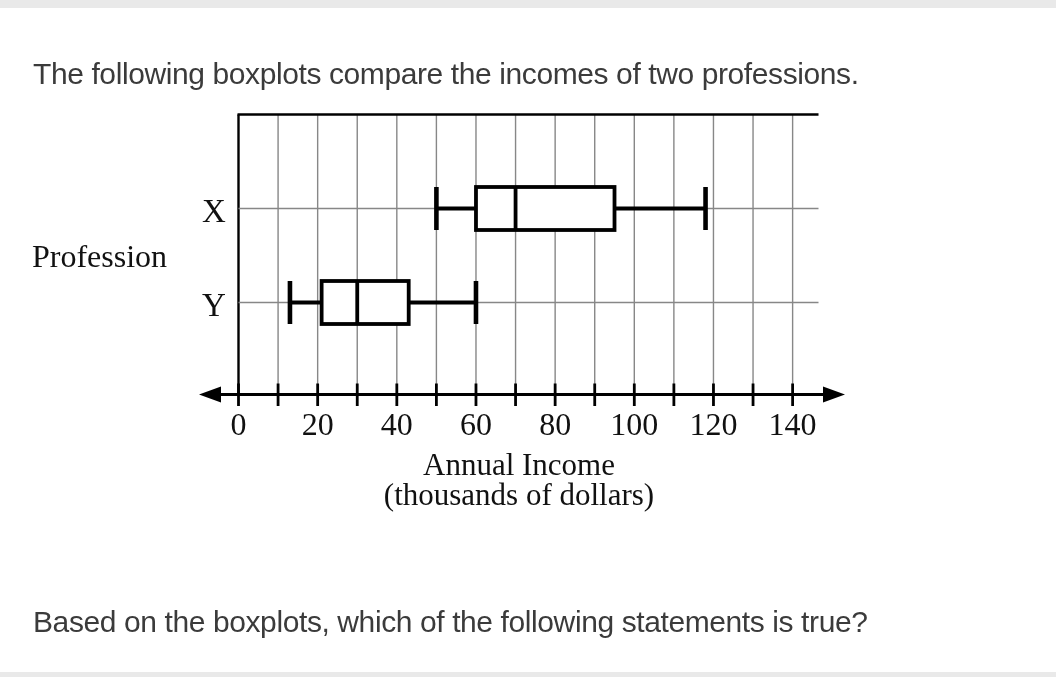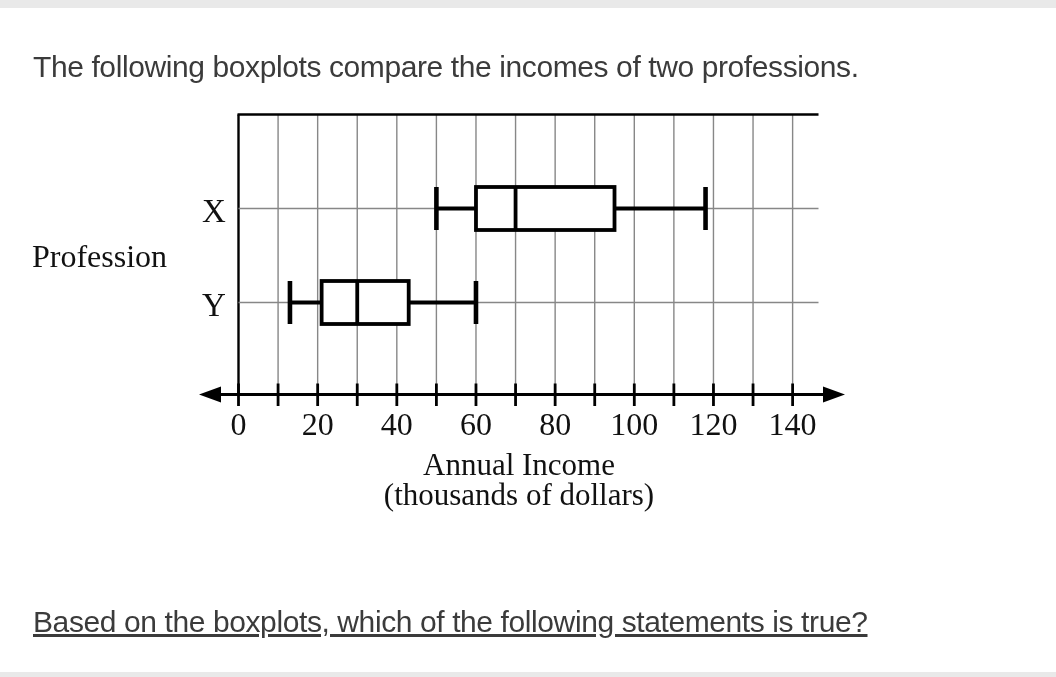--- a/index.html
+++ b/index.html
@@ -7,22 +7,22 @@
     width:1056px;height:677px;position:relative;background:#ffffff;
     font-family:"Liberation Sans",sans-serif;overflow:hidden;
   }
   .divider{position:absolute;left:0;width:1056px;background:#e9e9e9;}
   #top-divider{top:0;height:8px;}
   #bottom-divider{top:672px;height:5px;}
   .prose{
     position:absolute;left:33px;color:#3b3b3b;font-size:30px;
     letter-spacing:-0.4px;line-height:1.2;white-space:nowrap;
   }
-  #intro-text{top:49px;}
-  #question-text{top:604px;text-decoration:underline;}
+  #intro-text{top:56px;}
+  #question-text{top:604px;}
   svg{position:absolute;left:0;top:0;}
   text{font-family:"Liberation Serif","DejaVu Serif",serif;fill:#111111;}
 </style>
 </head>
 <body>
 
 <div id="top-divider" class="divider"></div>
 
 <div id="intro-text" class="prose">The following boxplots compare the incomes of two professions.</div>
 

